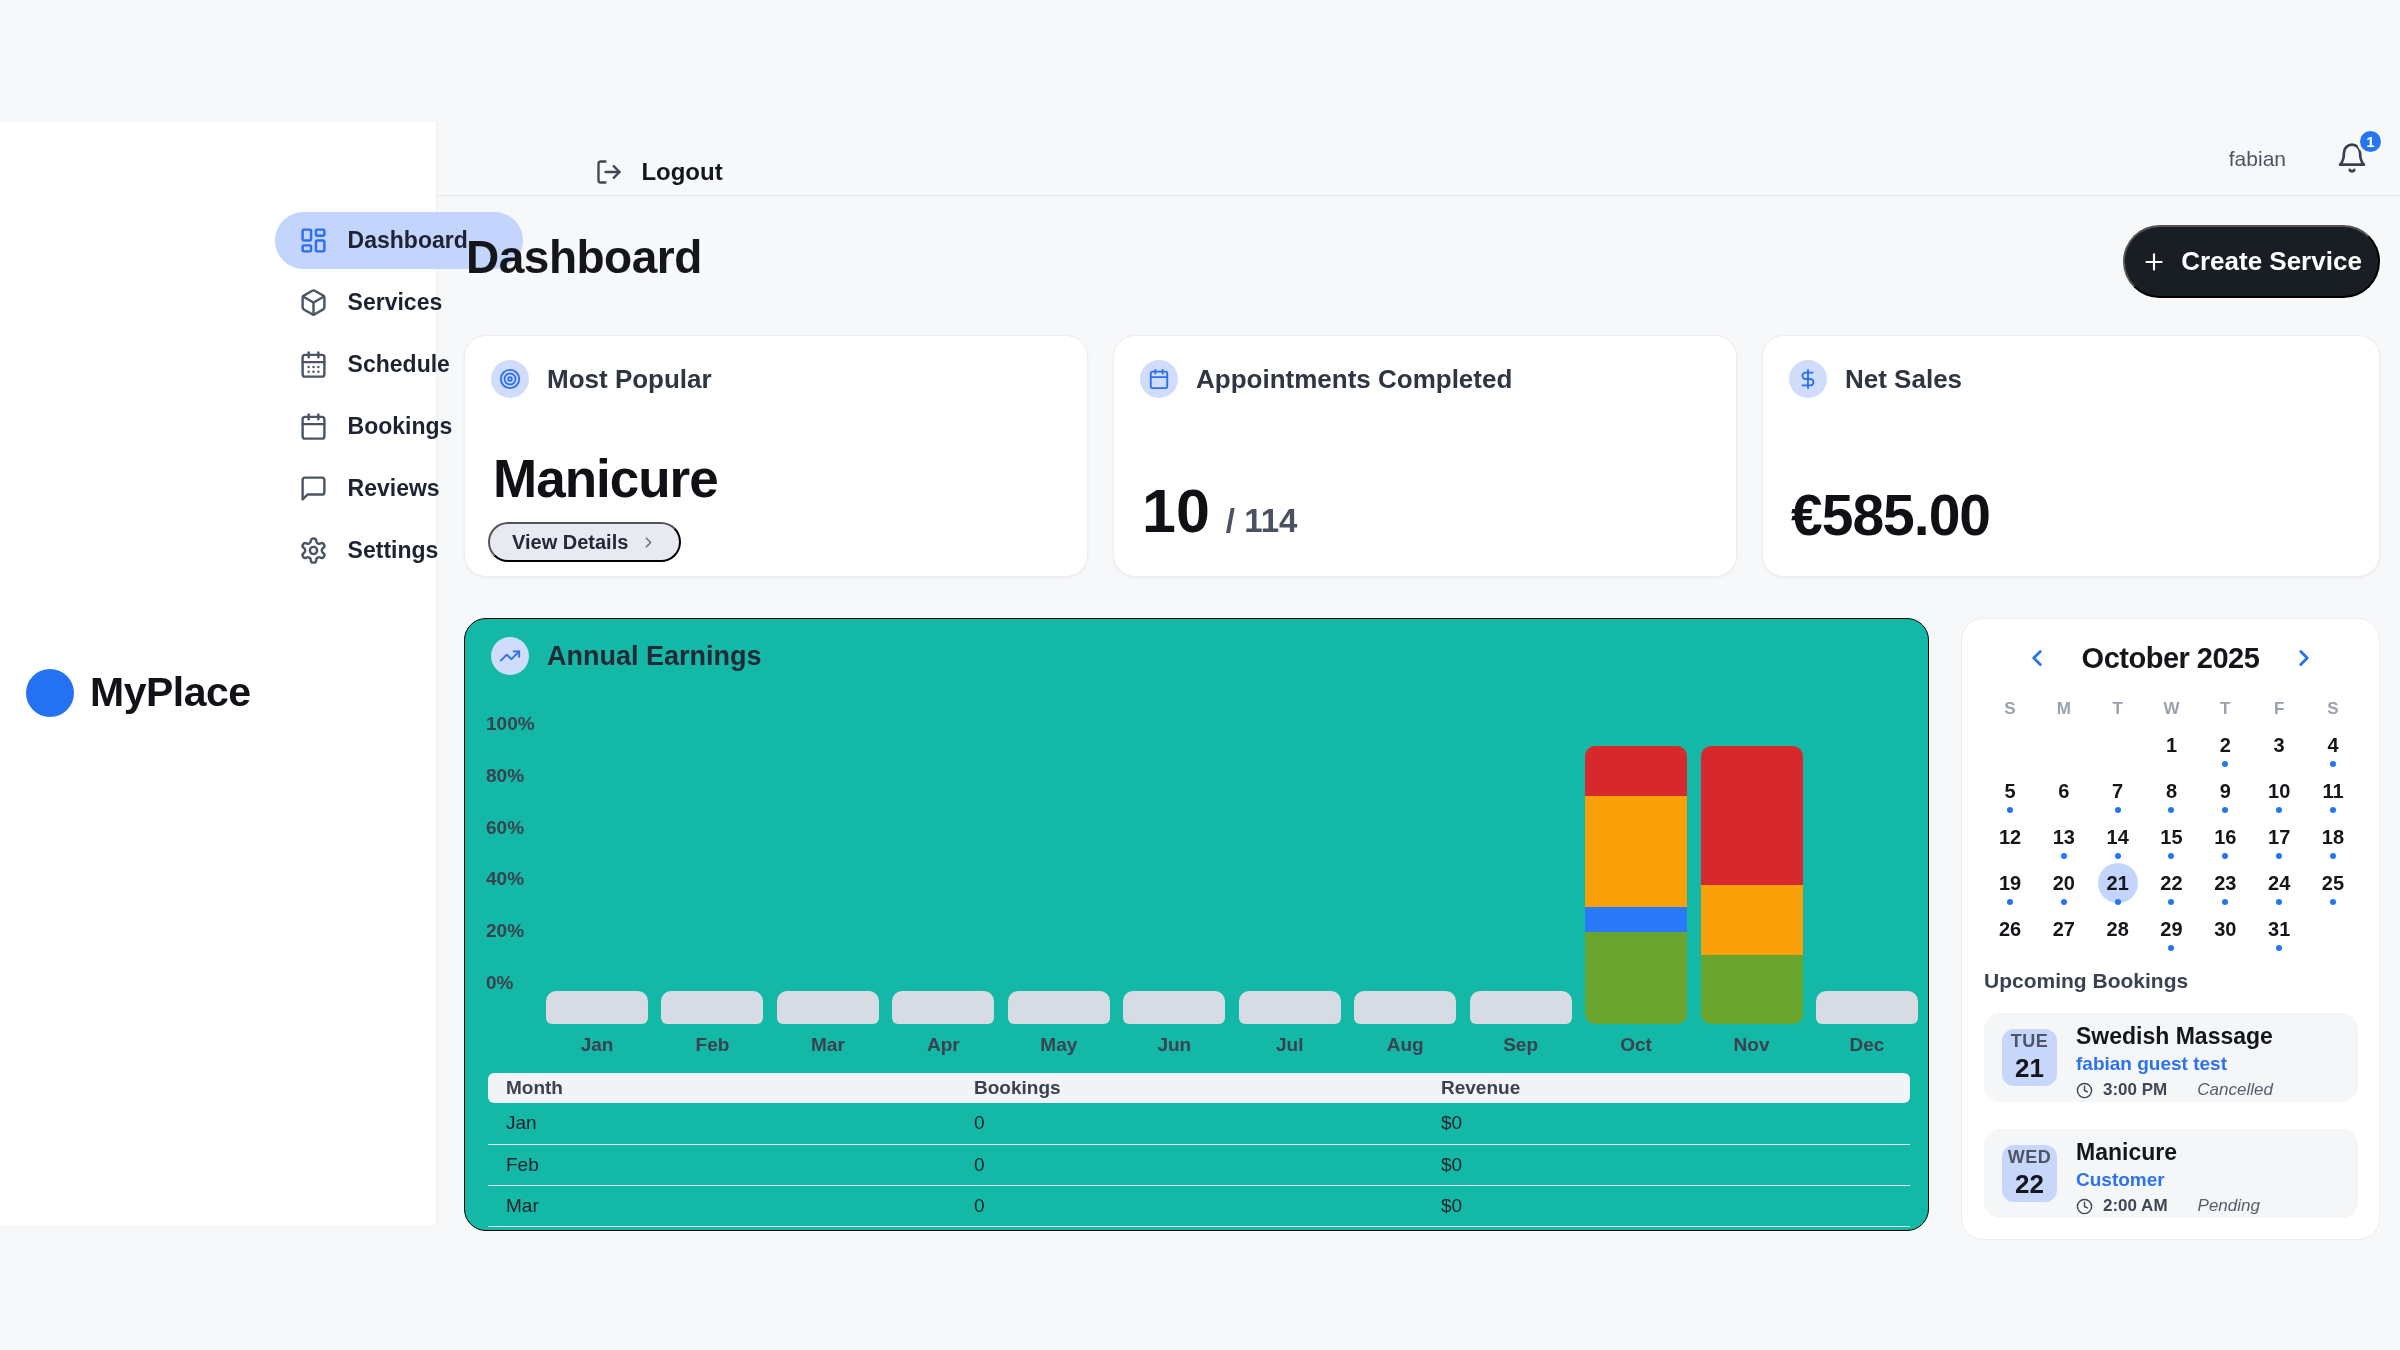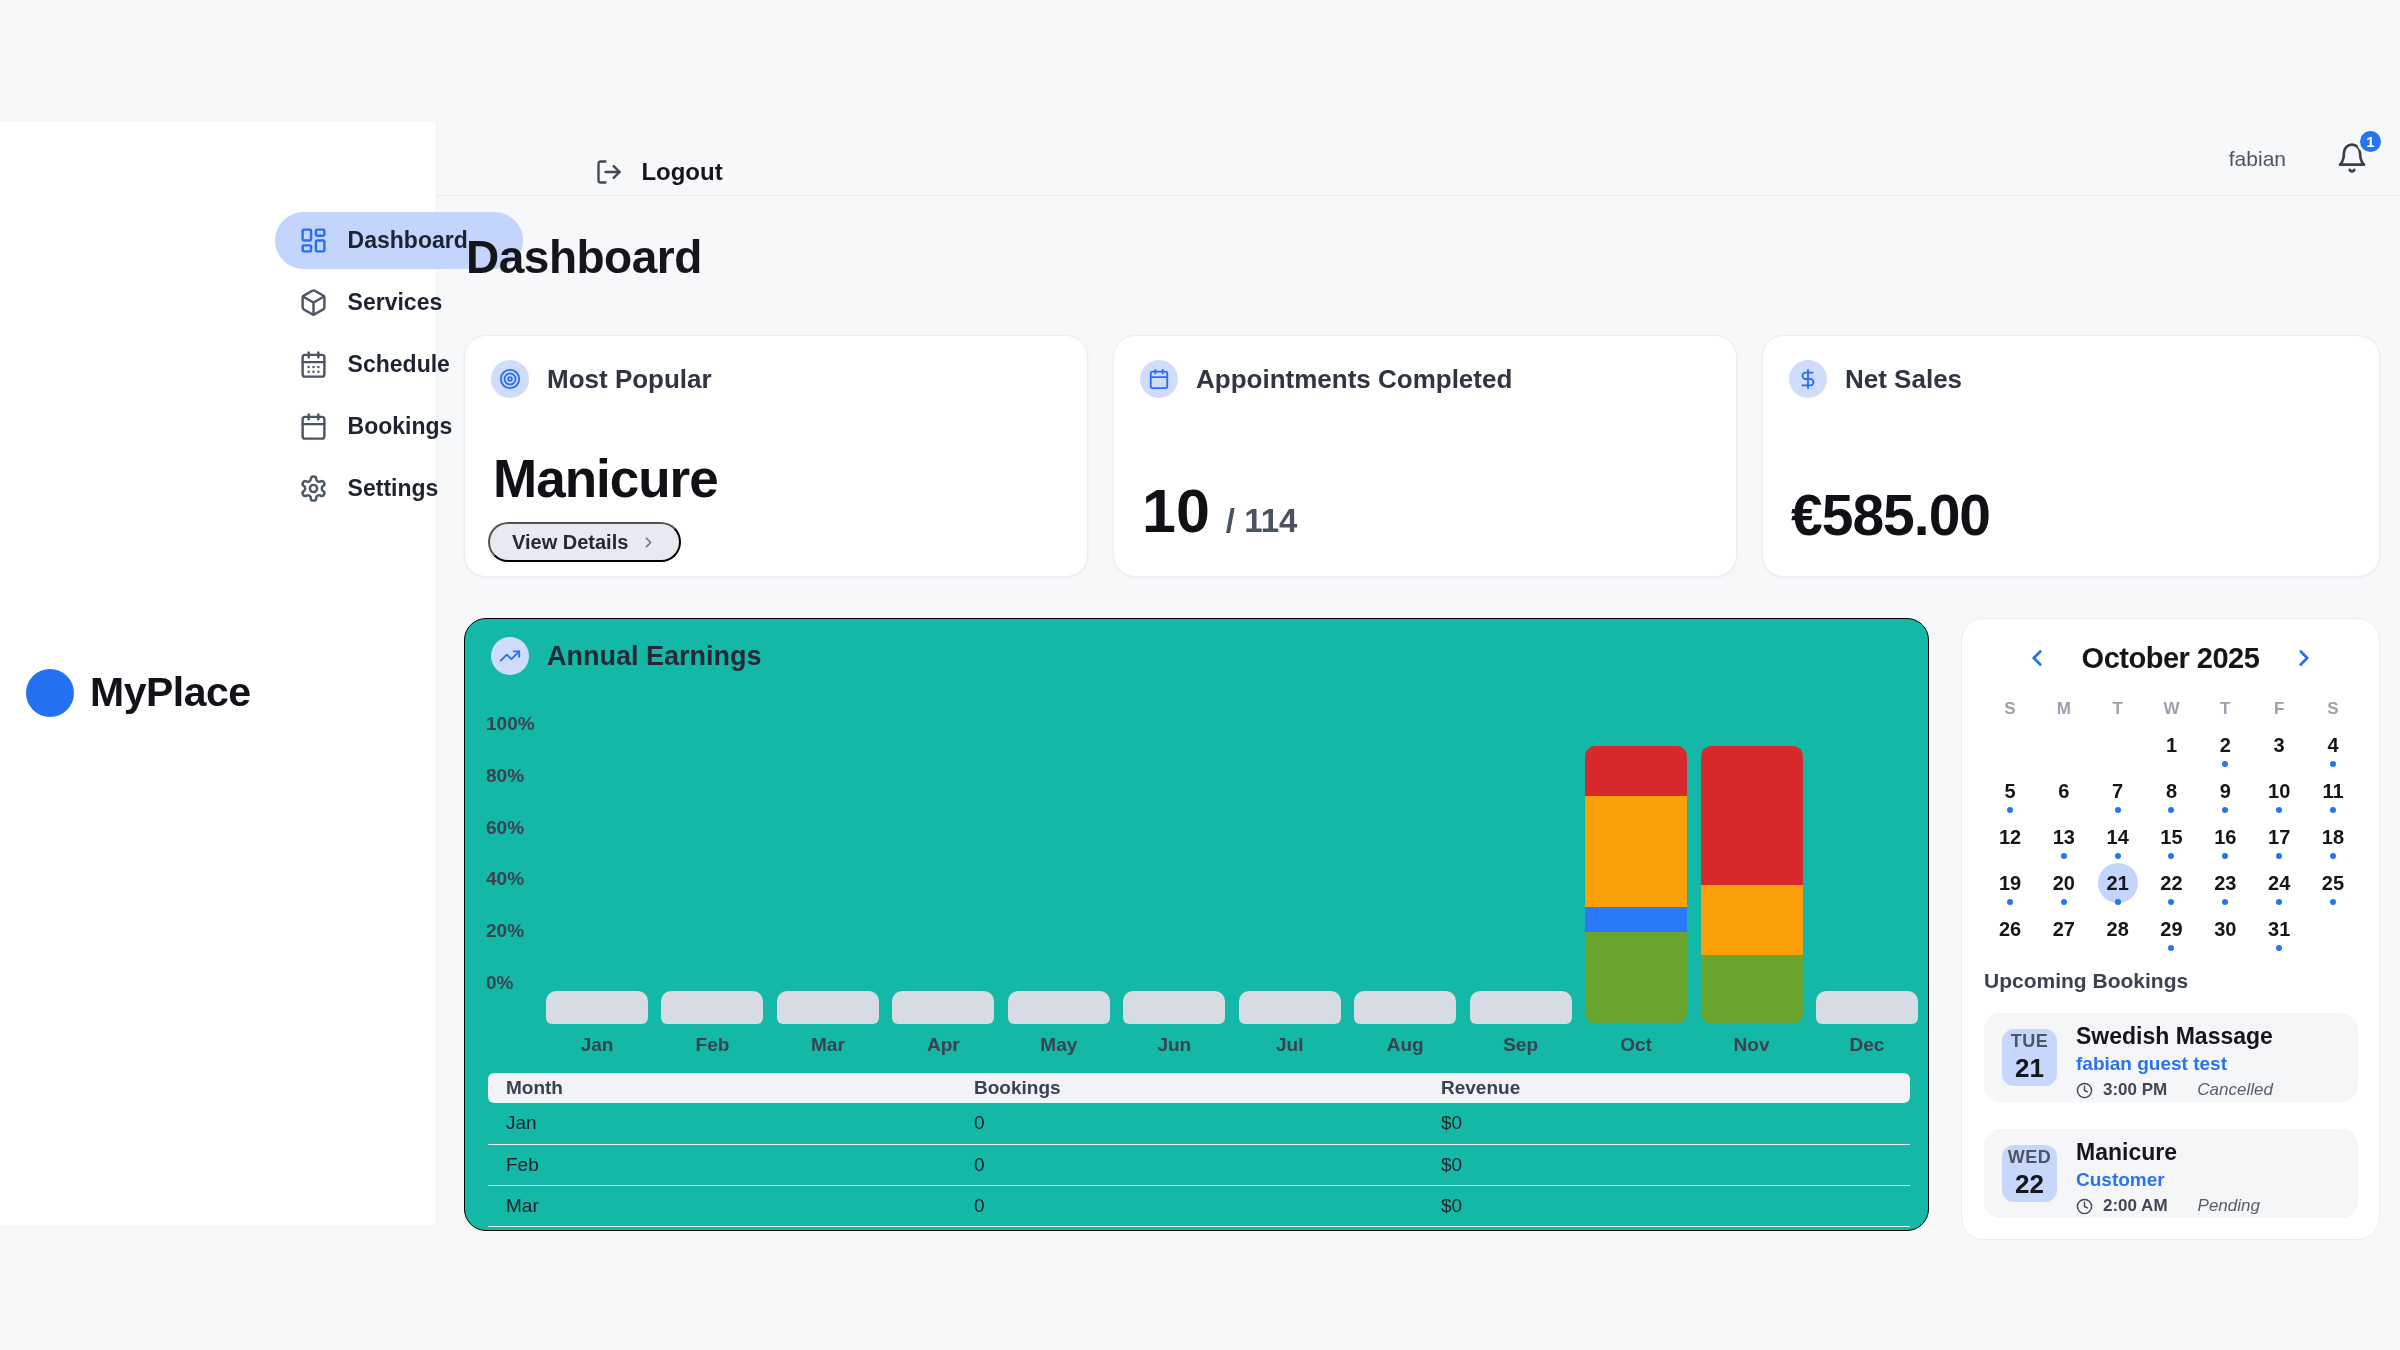--- a/index.html
+++ b/index.html
@@ -163,20 +163,26 @@
             <path d="M8 2v4"></path>
             <path d="M16 2v4"></path>
             <rect x="3" y="4" width="18" height="18" rx="2"></rect>
             <path d="M3 10h18"></path>
           </svg>
         <span>Bookings</span>
         <span class="nav-badge">1</span>
       </div>
       <div class="nav-item">
         <svg viewBox="0 0 24 24">
+            <path d="M21 15a2 2 0 0 1-2 2H7l-4 4V5a2 2 0 0 1 2-2h14a2 2 0 0 1 2 2z"></path>
+          </svg>
+        <span>Reviews</span>
+      </div>
+      <div class="nav-item">
+        <svg viewBox="0 0 24 24">
             <path d="M12.22 2h-.44a2 2 0 0 0-2 2v.18a2 2 0 0 1-1 1.73l-.43.25a2 2 0 0 1-2 0l-.15-.08a2 2 0 0 0-2.73.73l-.22.38a2 2 0 0 0 .73 2.73l.15.1a2 2 0 0 1 1 1.72v.51a2 2 0 0 1-1 1.74l-.15.09a2 2 0 0 0-.73 2.73l.22.38a2 2 0 0 0 2.73.73l.15-.08a2 2 0 0 1 2 0l.43.25a2 2 0 0 1 1 1.73V20a2 2 0 0 0 2 2h.44a2 2 0 0 0 2-2v-.18a2 2 0 0 1 1-1.73l.43-.25a2 2 0 0 1 2 0l.15.08a2 2 0 0 0 2.73-.73l.22-.39a2 2 0 0 0-.73-2.73l-.15-.08a2 2 0 0 1-1-1.74v-.5a2 2 0 0 1 1-1.74l.15-.09a2 2 0 0 0 .73-2.73l-.22-.38a2 2 0 0 0-2.73-.73l-.15.08a2 2 0 0 1-2 0l-.43-.25a2 2 0 0 1-1-1.73V4a2 2 0 0 0-2-2z"></path>
             <circle cx="12" cy="12" r="3"></circle>
           </svg>
         <span>Settings</span>
       </div>
     </nav>
     <div class="side-spacer"></div>
     <div class="side-divider"></div>
     <div class="logout-row">
       <svg viewBox="0 0 24 24">
@@ -193,20 +199,27 @@
     <div class="bell-wrap">
       <svg viewBox="0 0 24 24">
           <path d="M6 8a6 6 0 0 1 12 0c0 7 3 9 3 9H3s3-2 3-9"></path>
           <path d="M10.3 21a1.94 1.94 0 0 0 3.4 0"></path>
         </svg>
       <span class="bell-badge">1</span>
     </div>
   </header>
 
   <h1 class="page-title">Dashboard</h1>
+  <button class="create-btn">
+    <svg viewBox="0 0 24 24">
+        <path d="M5 12h14"></path>
+        <path d="M12 5v14"></path>
+      </svg>
+    <span>Create Service</span>
+  </button>
 
   <section class="stat-card" id="card-popular">
     <div class="card-head">
       <span class="chip">
         <svg viewBox="0 0 24 24">
             <circle cx="12" cy="12" r="10"></circle>
             <circle cx="12" cy="12" r="6"></circle>
             <circle cx="12" cy="12" r="2"></circle>
           </svg>
       </span>

